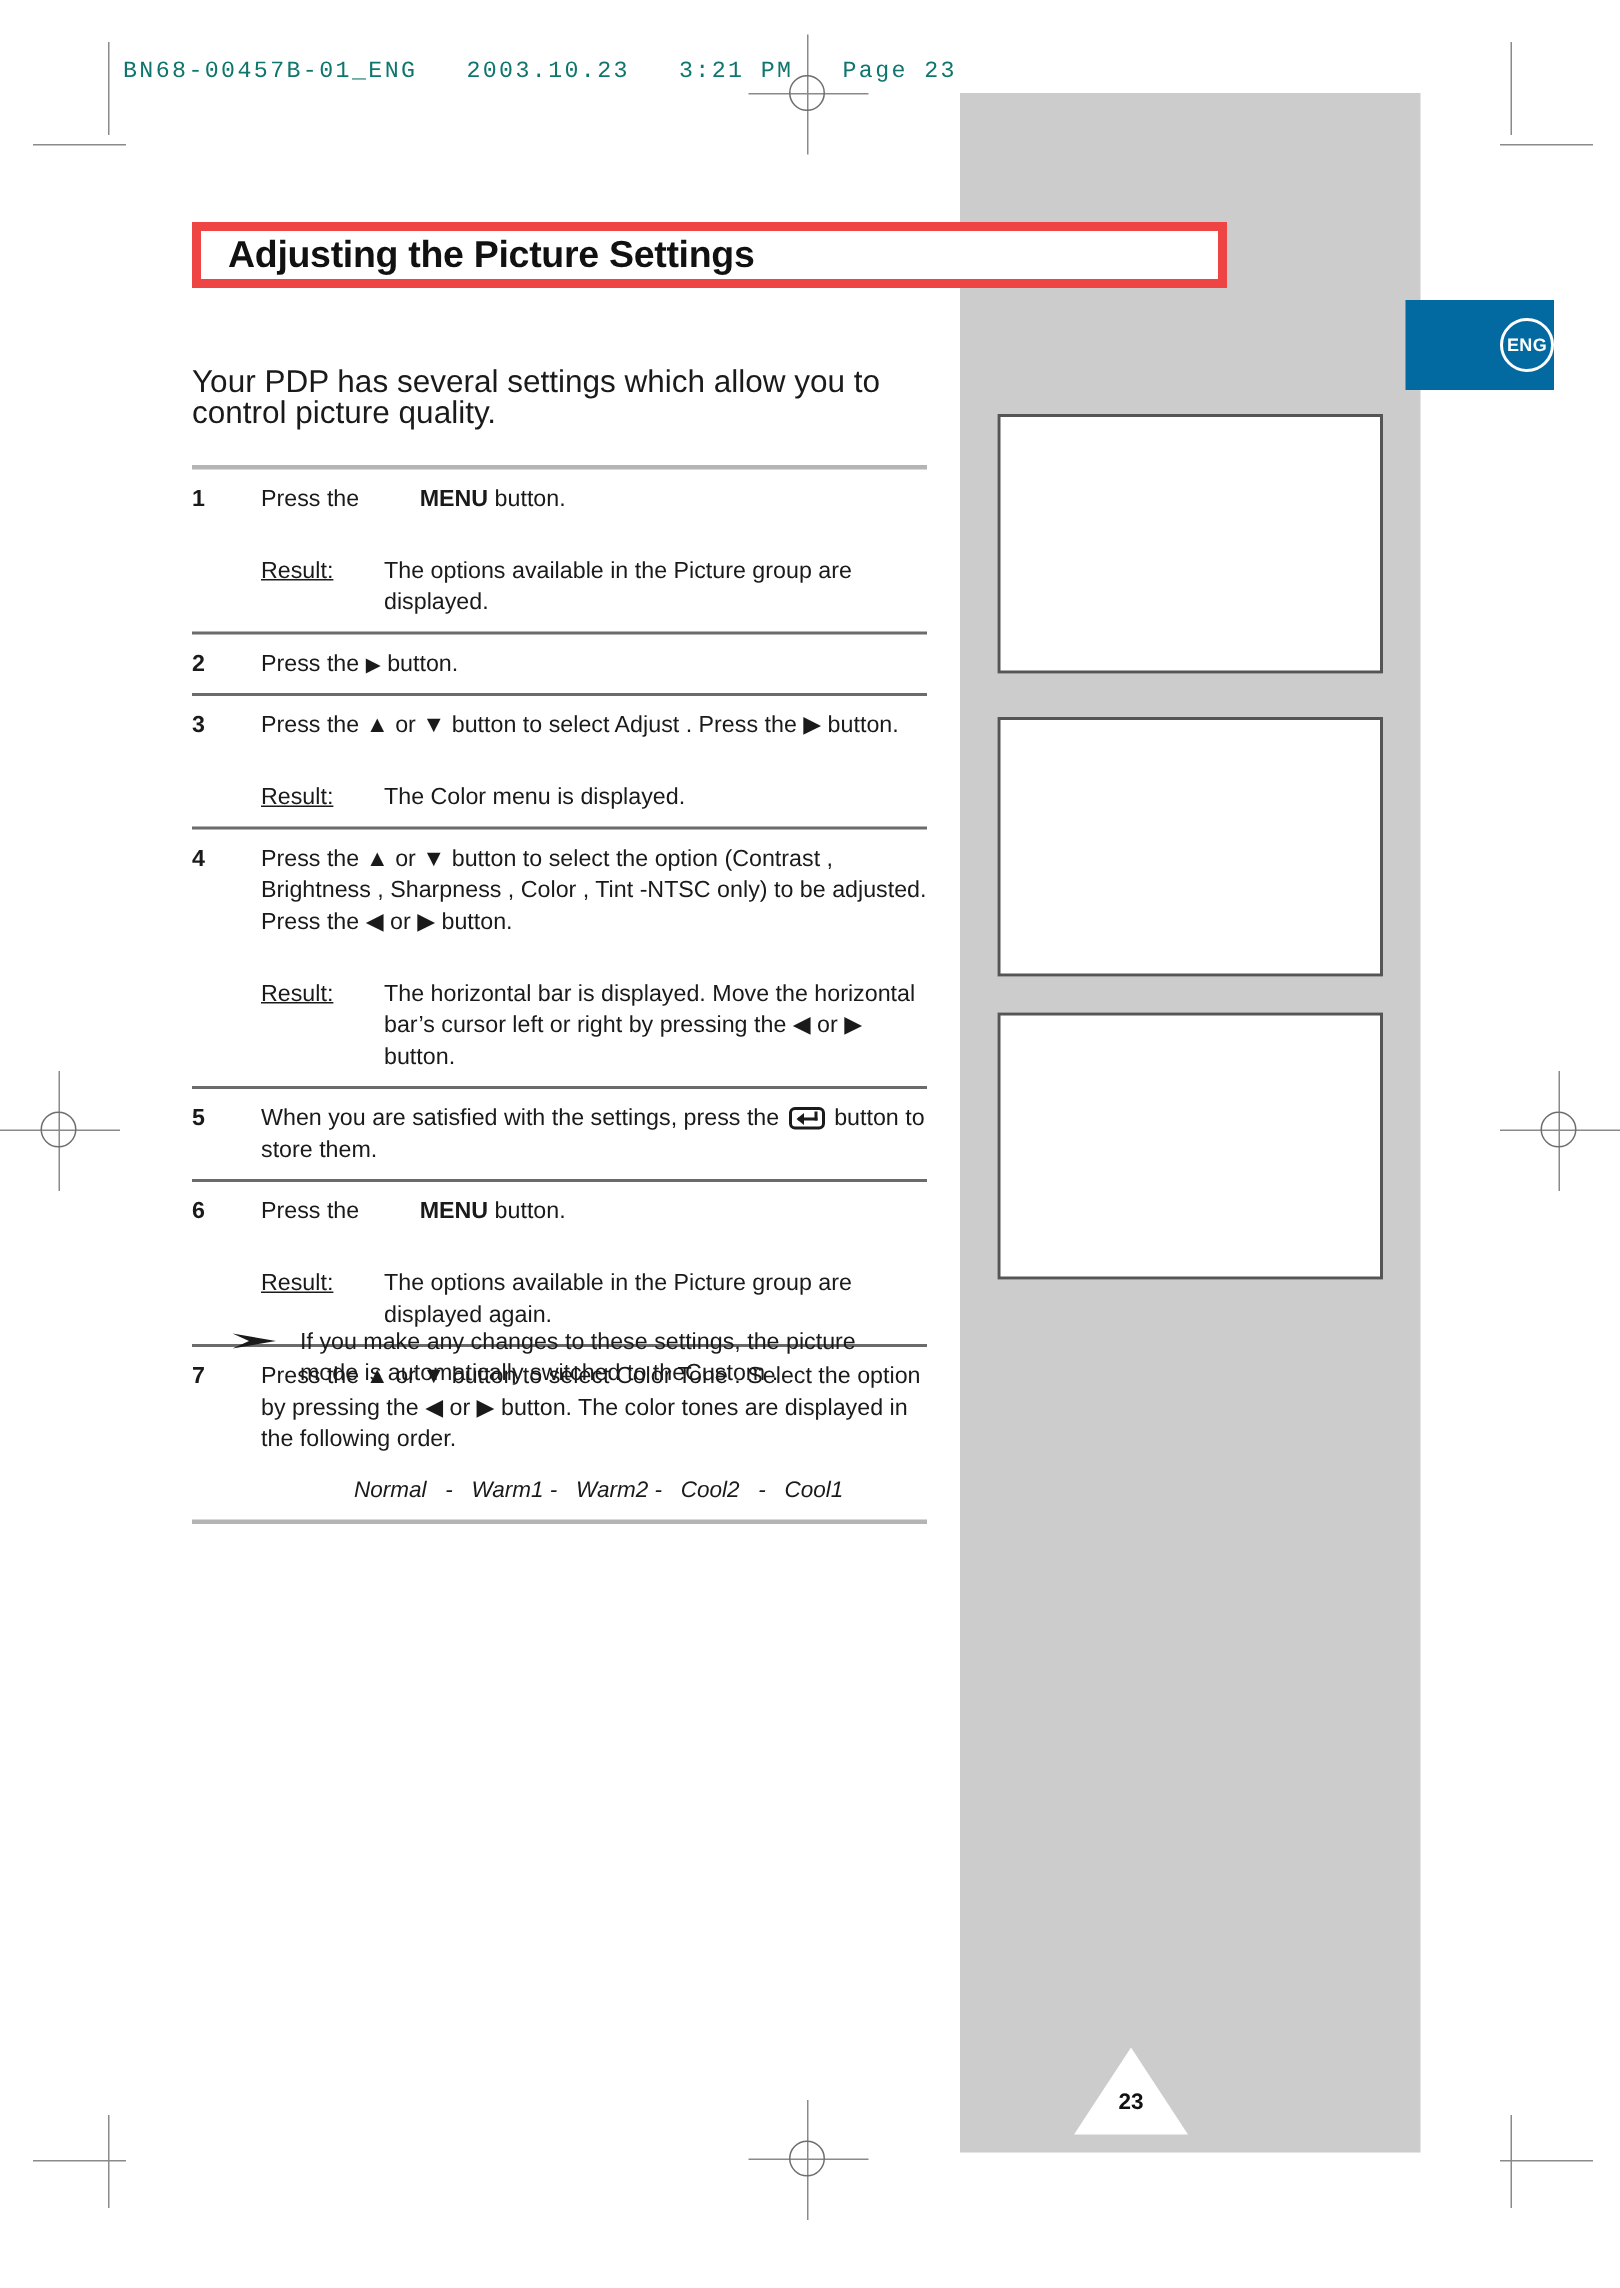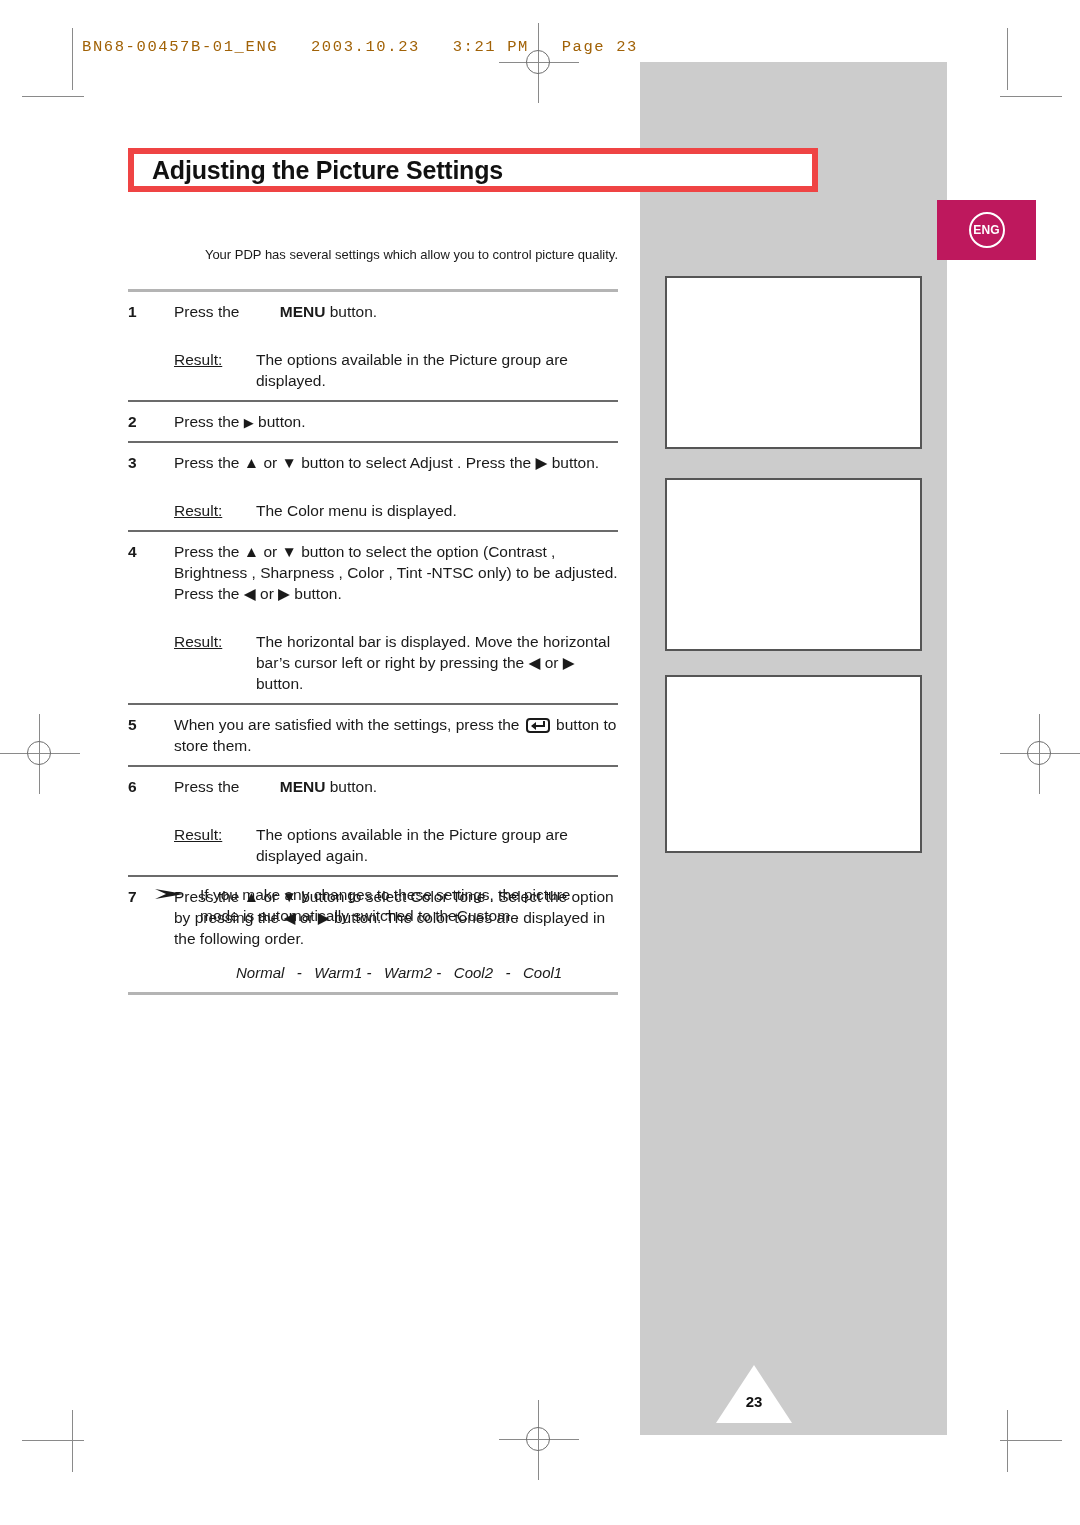--- a/index.html
+++ b/index.html
@@ -49,21 +49,21 @@
   }
 
   
   .slug {
     position: absolute;
     left: 82px;
     top: 38px;
     font-family: "Liberation Mono", monospace;
     font-size: 15.5px;
     letter-spacing: 1.6px;
-    color: #a16207;
+    color: #0f766e;
     white-space: pre;
   }
 
   
   .gray-panel {
     position: absolute;
     left: 640px;
     top: 62px;
     width: 307px;
     height: 1373px;
@@ -91,24 +91,24 @@
     color: #111111;
   }
 
   
   .eng-badge {
     position: absolute;
     left: 937px;
     top: 200px;
     width: 99px;
     height: 60px;
-    background: #be185d;
+    background: #0369a1;
     display: flex;
     align-items: center;
-    justify-content: center;
+    justify-content: flex-end;
   }
   .eng-badge .ring {
     width: 36px;
     height: 36px;
     border: 2px solid #ffffff;
     border-radius: 50%;
     box-sizing: border-box;
     display: flex;
     align-items: center;
     justify-content: center;
@@ -127,24 +127,23 @@
   }
 
   
   .content {
     position: absolute;
     left: 128px;
     top: 244px;
     width: 490px;
   }
   .intro {
-    font-size: 13px;
+    font-size: 21px;
     line-height: 21px;
     margin: 0 0 24px 0;
-    text-align: right;
   }
 
   .rule-thick {
     height: 3px;
     background: #b4b4b4;
     margin: 0;
   }
   .rule-thin {
     height: 2px;
     background: #6b6b6b;

